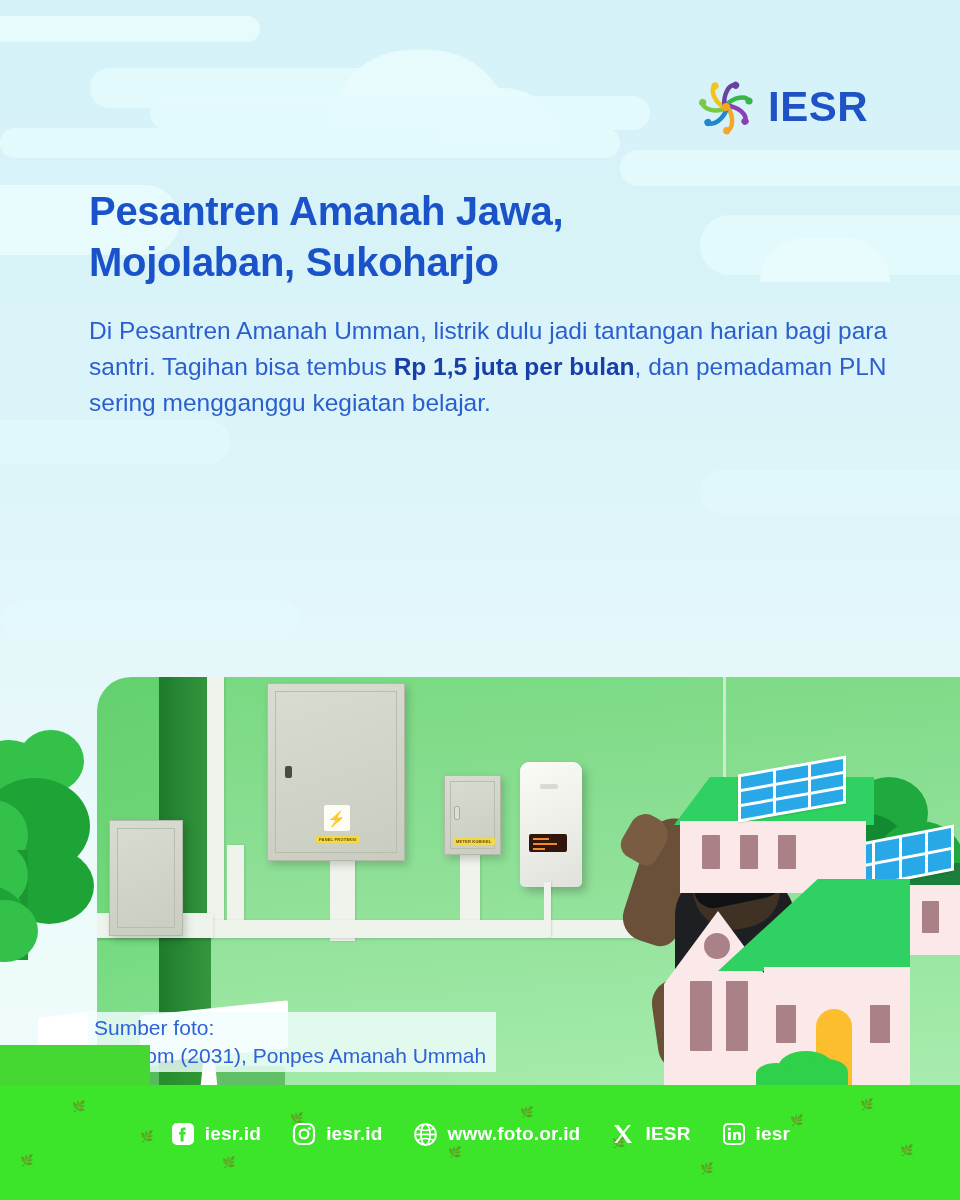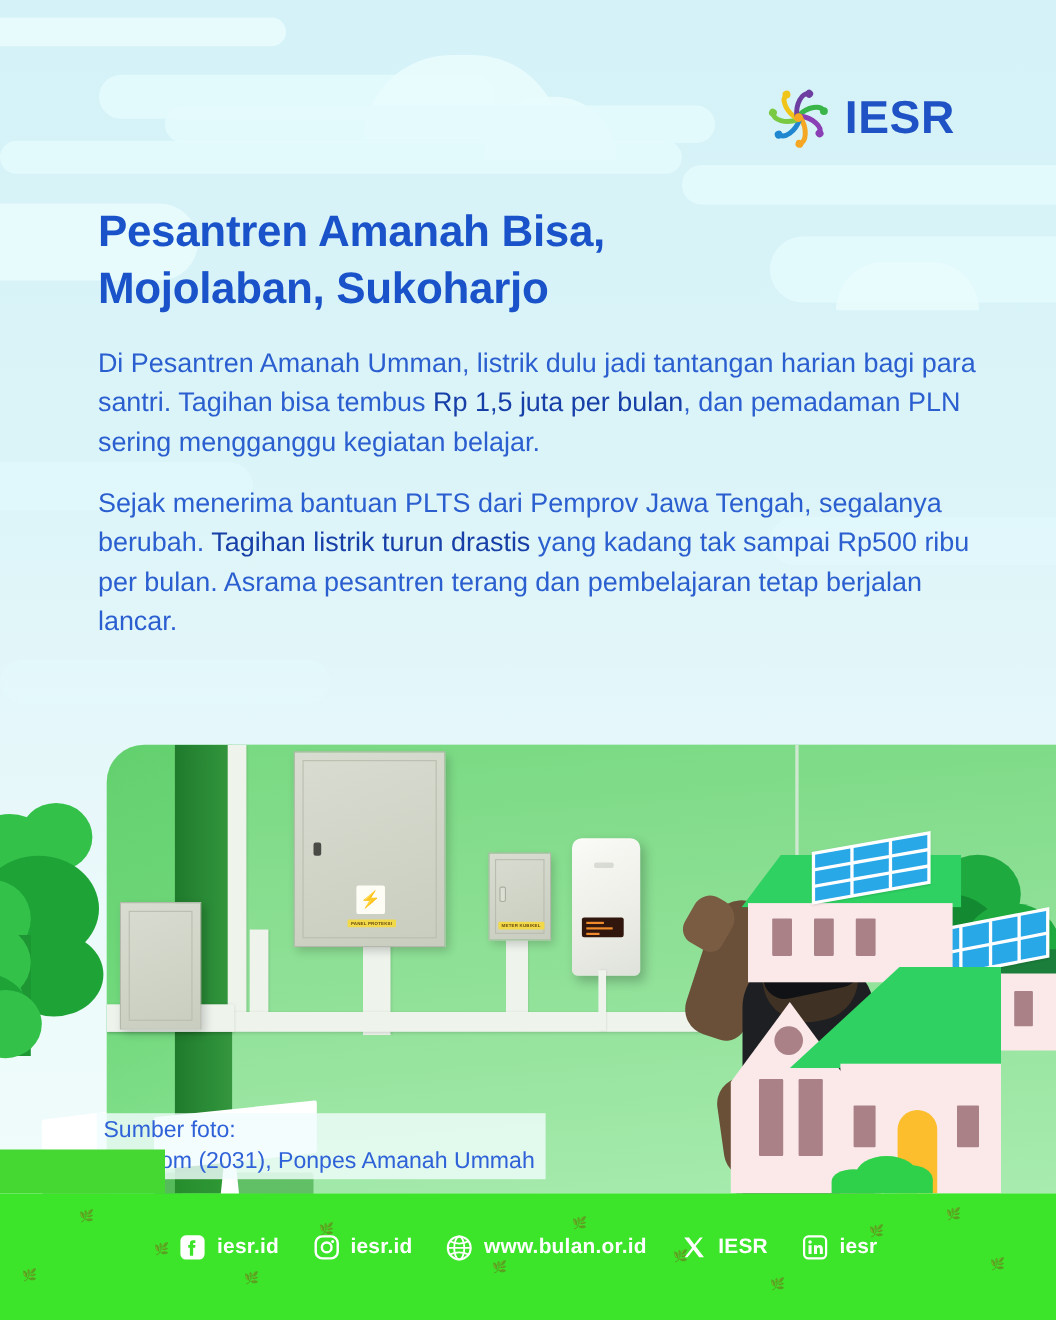--- a/index.html
+++ b/index.html
@@ -42,21 +42,21 @@
 
   
   .body-1 {
     position:absolute; left:89px; top:313px; width:812px;
     font-size:24.5px; color:#2b5fd0; line-height:1.47;
   }
   .body-2 {
     position:absolute; left:89px; top:440px; width:812px;
     font-size:24.5px; color:#2b5fd0; line-height:1.47;
   }
-  .body-1 b, .body-2 b { font-weight:normal; color:#173fa8; }
+  .body-1 b, .body-2 b { font-weight:bold; color:#173fa8; }
 
   .source {
     position:absolute; left:89px; top:590px; width:760px;
     font-size:18.5px; color:#3f75e0; line-height:1.52;
   }
 
   
   .photo {
     position:absolute; left:97px; top:677px;
     width:863px; height:408px;
@@ -316,30 +316,27 @@
             <path d="M0,-2 C8,-10 20,-12 23,-6" stroke="#6d3fa0" stroke-width="4.5" fill="none" stroke-linecap="round"></path>
             <circle cx="23" cy="-6" r="3.6" fill="#6d3fa0"></circle>
           </g>
           <circle cx="0" cy="0" r="4" fill="#f5a623"></circle>
         </g>
       </svg>
     </div>
     <div class="logo-text">IESR</div>
   </div>
 
-  <h1 class="title" style="white-space:pre-line;">Pesantren Amanah Bisa,
+  <h1 class="title" style="white-space:pre-line;">Pesantren Amanah Jawa,
 Mojolaban, Sukoharjo</h1>
 
   <p class="body-1">
     <span>Di Pesantren Amanah Umman, listrik dulu jadi tantangan harian bagi para santri. Tagihan bisa tembus </span><b>Rp 1,5 juta per bulan</b><span>, dan pemadaman PLN sering mengganggu kegiatan belajar.</span>
   </p>
 
-  <p class="body-2">
-    <span>Sejak menerima bantuan PLTS dari Pemprov Jawa Tengah, segalanya berubah. </span><b>Tagihan listrik turun drastis</b><span> yang kadang tak sampai Rp500 ribu per bulan. Asrama pesantren terang dan pembelajaran tetap berjalan lancar.</span>
-  </p>
 
 
   <div class="left-scene">
     <div class="ltree" style="left:-30px;top:30px;width:150px;height:230px;">
       <div class="b" style="left:0px;top:10px;width:78px;height:74px;"></div>
       <div class="b" style="left:48px;top:0px;width:66px;height:62px;"></div>
       <div class="b d" style="left:10px;top:48px;width:110px;height:96px;"></div>
       <div class="b" style="left:-12px;top:70px;width:70px;height:70px;"></div>
       <div class="b d" style="left:34px;top:118px;width:90px;height:76px;"></div>
       <div class="trunk" style="left:42px;top:120px;width:16px;height:110px;"></div>
@@ -526,21 +523,21 @@
       <a class="social">
         <span class="ico">
           <svg width="25" height="25" viewBox="0 0 24 24">
             <circle cx="12" cy="12" r="10" fill="none" stroke="#ffffff" stroke-width="1.8"></circle>
             <ellipse cx="12" cy="12" rx="4.4" ry="10" fill="none" stroke="#ffffff" stroke-width="1.6"></ellipse>
             <line x1="2" y1="12" x2="22" y2="12" stroke="#ffffff" stroke-width="1.6"></line>
             <path d="M4 6.2c4.6 2.6 11.4 2.6 16 0" fill="none" stroke="#ffffff" stroke-width="1.5"></path>
             <path d="M4 17.8c4.6-2.6 11.4-2.6 16 0" fill="none" stroke="#ffffff" stroke-width="1.5"></path>
           </svg>
         </span>
-        <span>www.bulan.or.id</span>
+        <span>www.foto.or.id</span>
       </a>
 
       <a class="social">
         <span class="ico">
           <svg width="24" height="24" viewBox="0 0 24 24">
             <path d="M3 3 L10.2 12.4 L3.4 21 L6 21 L11.4 14.1 L16.6 21 L21 21 L13.4 11 L19.9 3 L17.3 3 L12.2 9.3 L7.4 3 Z" fill="#ffffff"></path>
           </svg>
         </span>
         <span>IESR</span>
       </a>

